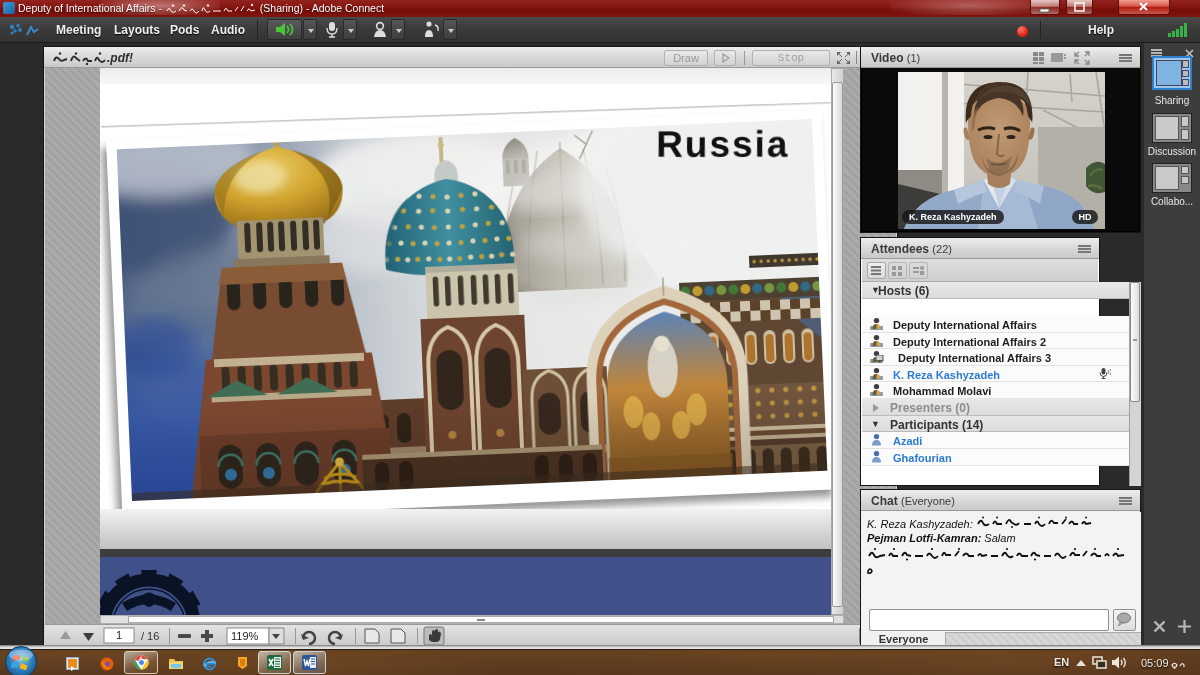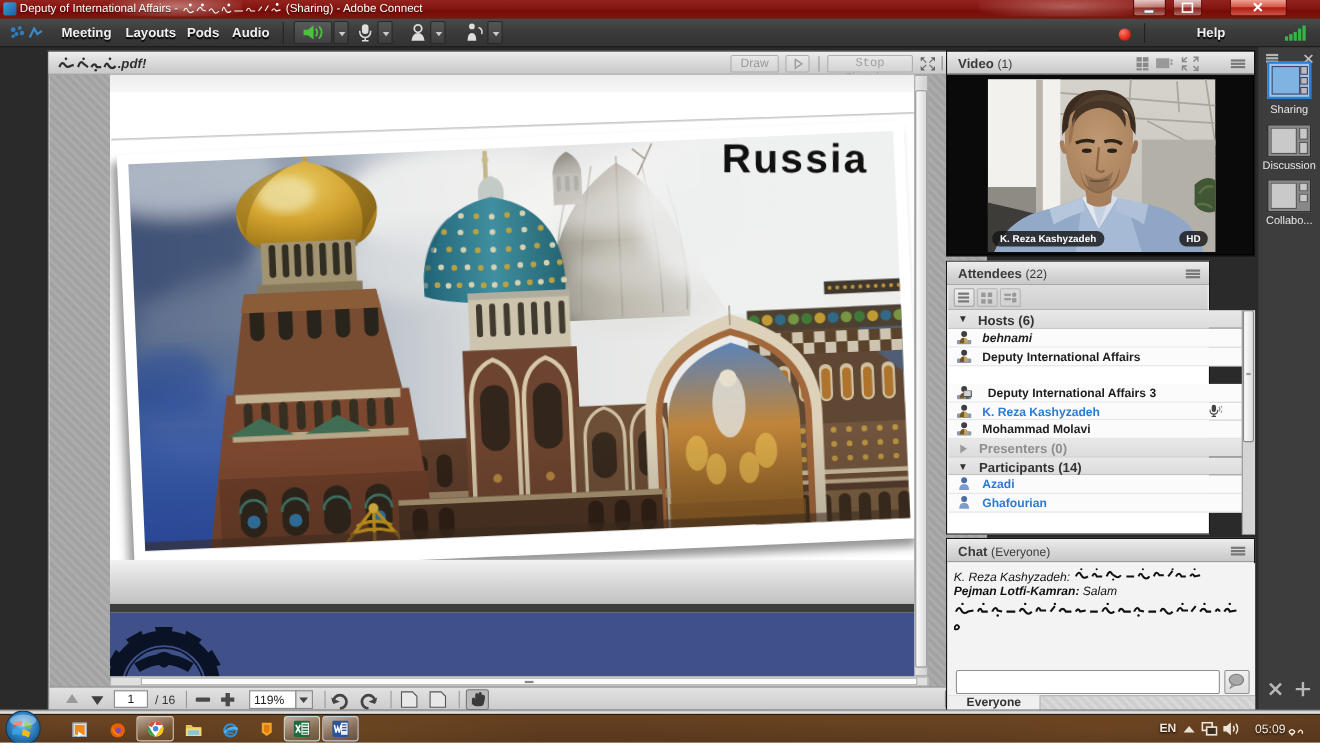--- a/index.html
+++ b/index.html
@@ -797,39 +797,39 @@
             <g fill="#999">
               <rect x="3" y="4" width="6" height="2"></rect>
               <rect x="3" y="8" width="6" height="2"></rect>
               <circle cx="12" cy="5" r="2"></circle>
               <rect x="10" y="8" width="4" height="4"></rect>
             </g>
           </svg></div>
     </div>
     <div class="arow ahead" style="top:44px;height:17px;">
         <span style="position:absolute;left:9px;top:3px;font-size:9px;color:#333;">▼</span>
-        <span style="position:absolute;left:27px;top:2px;font-size:12px;color:#333;">Hosts (6)</span>
-      </div>
-    <div class="arow" style="top:61px;height:17px;">
-        <span style="position:absolute;left:8px;top:1px;"><svg width="14" height="14" viewBox="0 0 14 14">
-            <rect x="0" y="9" width="13" height="4" rx="1" fill="#8a97ad"></rect>
-            <circle cx="6.5" cy="3.6" r="2.7" fill="#3e3e44"></circle>
-            <path d="M2.5 12 q0 -5 4 -5 q4 0 4 5 z" fill="#c9a55a"></path>
-            <path d="M2.5 12 q0 -5 4 -5 l0 5 z" fill="#6e5a30"></path>
-          </svg></span>
-        <span class="atext" style="left:31px;color:#1d1d1d;font-style:italic;">behnami</span>
+        <span style="position:absolute;left:16px;top:2px;font-size:12px;color:#333;">Hosts (6)</span>
       </div>
     <div class="arow" style="top:78px;height:17px;">
         <span style="position:absolute;left:8px;top:1px;"><svg width="14" height="14" viewBox="0 0 14 14">
             <rect x="0" y="9" width="13" height="4" rx="1" fill="#8a97ad"></rect>
             <circle cx="6.5" cy="3.6" r="2.7" fill="#3e3e44"></circle>
             <path d="M2.5 12 q0 -5 4 -5 q4 0 4 5 z" fill="#c9a55a"></path>
             <path d="M2.5 12 q0 -5 4 -5 l0 5 z" fill="#6e5a30"></path>
           </svg></span>
         <span class="atext" style="left:31px;color:#1d1d1d;">Deputy International Affairs</span>
+      </div>
+    <div class="arow" style="top:95px;height:16px;">
+        <span style="position:absolute;left:8px;top:1px;"><svg width="14" height="14" viewBox="0 0 14 14">
+            <rect x="0" y="9" width="13" height="4" rx="1" fill="#8a97ad"></rect>
+            <circle cx="6.5" cy="3.6" r="2.7" fill="#3e3e44"></circle>
+            <path d="M2.5 12 q0 -5 4 -5 q4 0 4 5 z" fill="#c9a55a"></path>
+            <path d="M2.5 12 q0 -5 4 -5 l0 5 z" fill="#6e5a30"></path>
+          </svg></span>
+        <span class="atext" style="left:31px;color:#1d1d1d;">Deputy International Affairs 2</span>
       </div>
     <div class="arow" style="top:111px;height:17px;">
         <span style="position:absolute;left:8px;top:1px;"><svg width="14" height="14" viewBox="0 0 14 14">
             <rect x="0" y="9" width="13" height="4" rx="1" fill="#8a97ad"></rect>
             <circle cx="6.5" cy="3.6" r="2.7" fill="#3e3e44"></circle>
             <path d="M2.5 12 q0 -5 4 -5 q4 0 4 5 z" fill="#c9a55a"></path>
             <path d="M2.5 12 q0 -5 4 -5 l0 5 z" fill="#6e5a30"></path>
           </svg></span>
         <svg width="8" height="8" viewBox="0 0 8 8" style="position:absolute;left:14px;top:6px;">
           <rect x="0" y="0" width="7" height="5.5" fill="#cfd3d8" stroke="#555" stroke-width="1"></rect>

